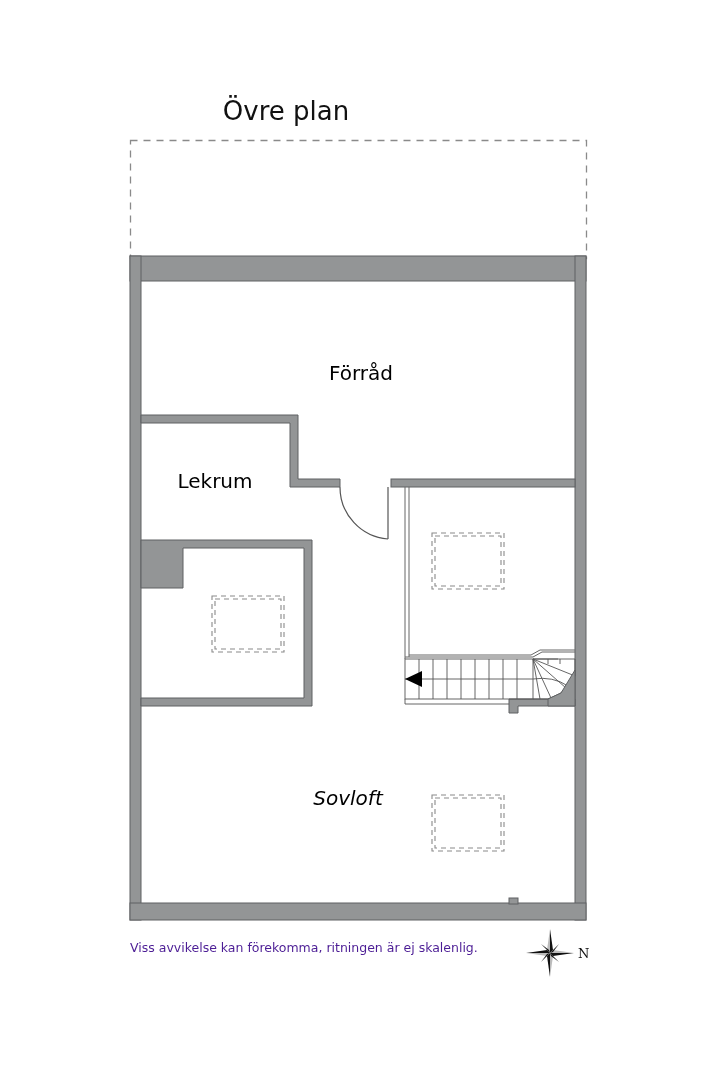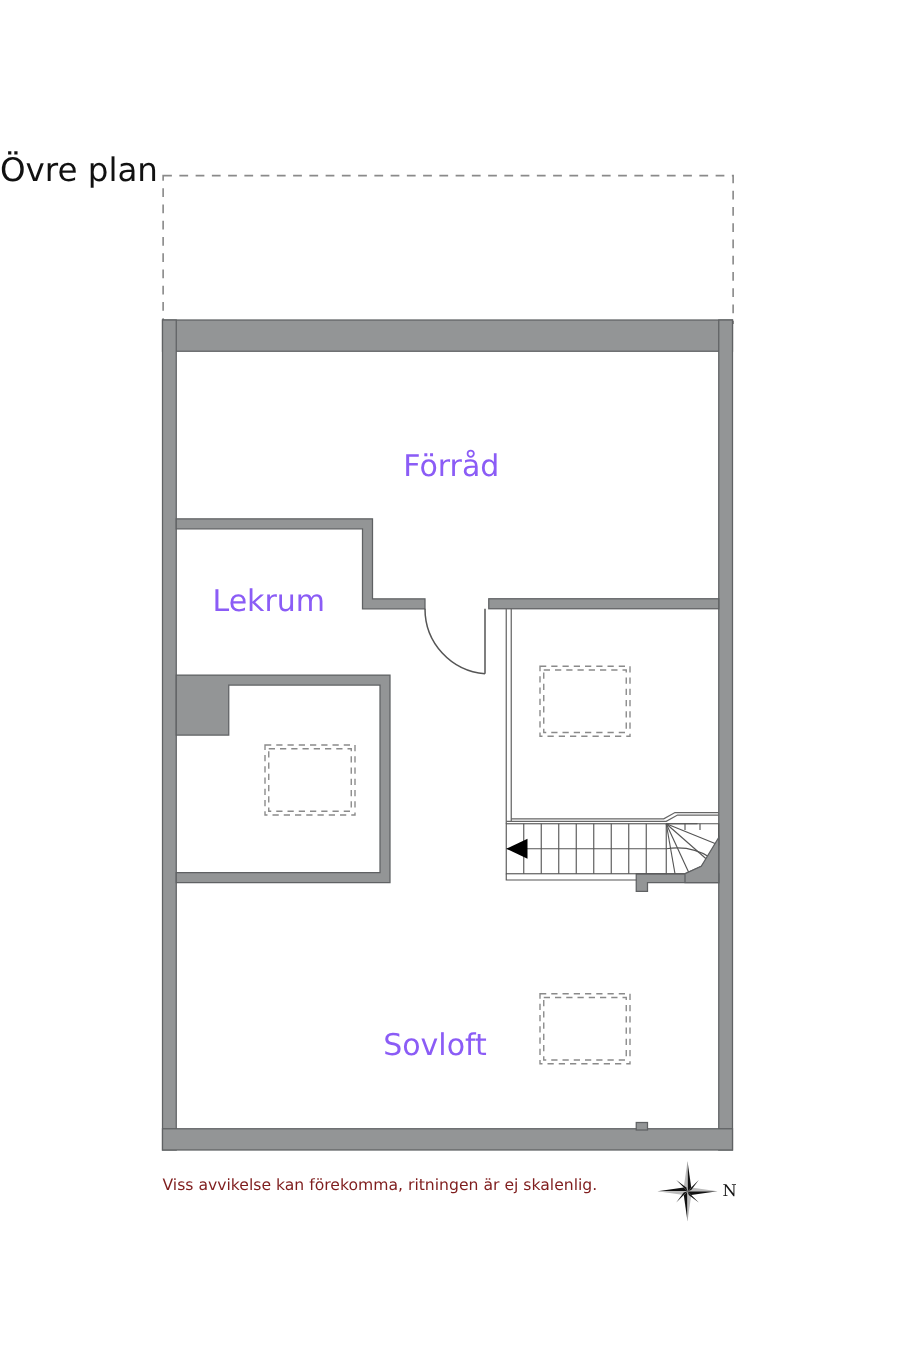--- a/index.html
+++ b/index.html
@@ -1,20 +1,20 @@
 <!DOCTYPE html>
 <html><head>
 <meta charset="utf-8">
 <style>
   html, body { margin:0; padding:0; background:#ffffff; }
   body { width:720px; height:1080px; position:relative; overflow:hidden; font-family:"DejaVu Sans", sans-serif; }
-  .title { position:absolute; left:0; width:572px; top:96px; text-align:left; font-size:26px; color:#111;margin-top:26px; }
+  .title { position:absolute; left:0; width:572px; top:96px; text-align:center; font-size:26px; color:#111; }
   .plan { position:absolute; left:0; top:0; }
-  .room-label { position:absolute; font-size:24px; color:#8b5cf6; transform:translate(-50%,-50%); white-space:nowrap; }
-  .disclaimer { position:absolute; left:130px; top:940px; font-size:12.5px; color:#7f1d1d; }
+  .room-label { position:absolute; font-size:20px; color:#000000; transform:translate(-50%,-50%); white-space:nowrap; }
+  .disclaimer { position:absolute; left:130px; top:940px; font-size:12.5px; color:#4c1d95; }
   .north { position:absolute; left:578px; top:946px; font-family:"DejaVu Serif", serif; font-size:13px; color:#111; }
 </style>
 </head>
 <body>
 
 <div class="title">Övre plan</div>
 
 <svg class="plan" width="720" height="1080" viewBox="0 0 720 1080">
 
   <rect x="130.5" y="140.5" width="456" height="118" fill="none" stroke="#8a8a8a" stroke-width="1.3" stroke-dasharray="7,6"></rect>
@@ -101,16 +101,16 @@
     <polygon points="24,0 3,-3 0,0" fill="#bbb"></polygon>
     <polygon points="-9,-9 -1,-3 0,0" fill="#111"></polygon>
     <polygon points="9,-9 3,-1 0,0" fill="#111"></polygon>
     <polygon points="-9,9 -3,1 0,0" fill="#111"></polygon>
     <polygon points="9,9 1,3 0,0" fill="#111"></polygon>
   </g>
 </svg>
 
 <div class="room-label" style="left:361px;top:373px;">Förråd</div>
 <div class="room-label" style="left:215px;top:481px;">Lekrum</div>
-<div class="room-label" style="left:348px;top:836px;">Sovloft</div>
+<div class="room-label" style="left:348px;top:798px;font-style:italic;">Sovloft</div>
 
 <div class="disclaimer">Viss avvikelse kan förekomma, ritningen är ej skalenlig.</div>
 <div class="north">N</div>
 
 </body></html>

